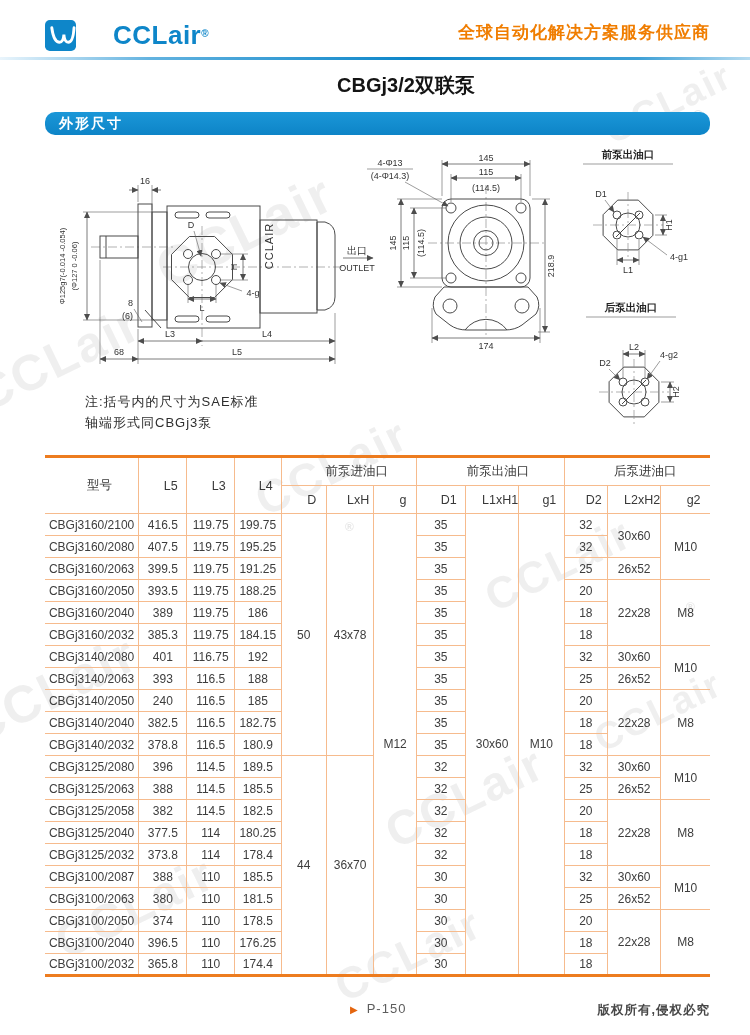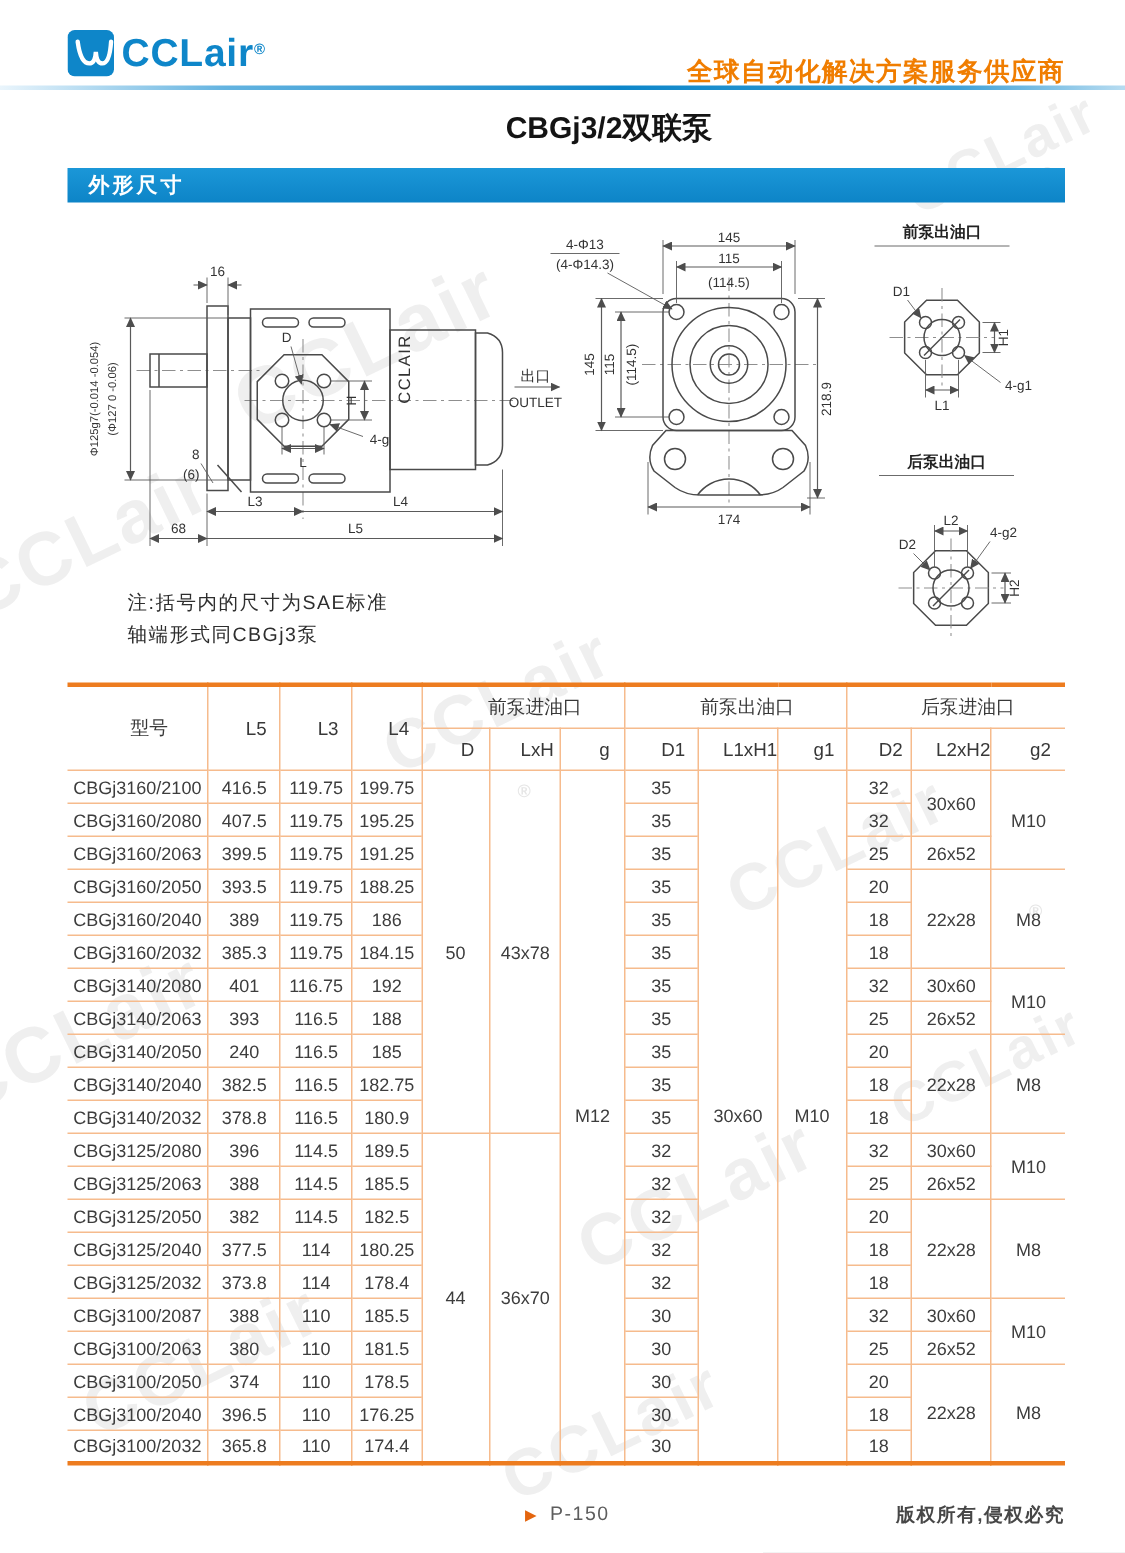--- a/index.html
+++ b/index.html
@@ -6,29 +6,29 @@
   #page{position:relative;width:750px;height:1035px;background:#ffffff;overflow:hidden;
         font-family:"Liberation Sans","DejaVu Sans",sans-serif;color:#3d3d3d;}
   
   .wm{position:absolute;color:#dcdcdc;opacity:.45;font-weight:bold;white-space:nowrap;
       transform:rotate(-26deg);pointer-events:none;z-index:0;letter-spacing:2px;}
   .wm-reg{position:absolute;color:#d6d6d6;opacity:.6;font-weight:bold;z-index:0;}
   .layer{position:absolute;z-index:1;}
   
   .logo-box{position:absolute;left:45px;top:20px;display:flex;align-items:flex-start;}
   .logo-icon{width:31px;height:31px;margin-right:5px;}
-  .logo-text{font-size:26px;font-weight:bold;color:#0e86c9;letter-spacing:.5px;line-height:31px;}
+  .logo-text{font-size:26px;font-weight:bold;color:#0e86c9;letter-spacing:.5px;line-height:31px;margin-left:32px;}
   .logo-reg{font-size:10px;color:#0e86c9;vertical-align:top;position:relative;top:-2px;}
-  .slogan{position:absolute;right:40px;top:36px;font-size:17px;font-weight:bold;color:#f07d00;letter-spacing:1px;margin-left:33px;}
+  .slogan{position:absolute;right:40px;top:21px;font-size:17px;font-weight:bold;color:#f07d00;letter-spacing:1px;margin-left:33px;}
   .header-line{position:absolute;left:0;top:57px;width:750px;height:3px;
       background:linear-gradient(90deg,#eaf5fc 0%,#63b3e0 20%,#0d86c9 55%,#3ea0d6 85%,#b7dcf1 100%);}
   .page-title{position:absolute;left:0;top:72px;width:750px;text-align:center;font-size:20px;font-weight:bold;color:#141414;margin-left:31px;}
   .section-bar{position:absolute;left:45px;top:112px;width:665px;height:23px;
       background:linear-gradient(180deg,#1b97d8 0%,#0d84c7 100%);color:#ffffff;font-size:14px;font-weight:bold;
-      line-height:23px;padding-left:14px;box-sizing:border-box;letter-spacing:2px;}
+      line-height:23px;padding-left:14px;box-sizing:border-box;letter-spacing:2px;border-radius:10px;}
   
   .drawings{position:absolute;left:45px;top:140px;width:665px;height:292px;}
   .drawings svg{display:block;}
   .draw{stroke:#4a4a4a;stroke-width:1;fill:none;}
   .thin{stroke:#5a5a5a;stroke-width:.6;fill:none;}
   .dim{stroke:#5a5a5a;stroke-width:.8;fill:none;}
   .cl{stroke:#8f8f8f;stroke-width:.7;fill:none;stroke-dasharray:9 3 2 3;}
   .lbl{fill:#333;font-size:9px;font-family:"Liberation Sans",sans-serif;}
   .lbl-b{fill:#222;font-size:10.5px;font-weight:bold;font-family:"Liberation Sans",sans-serif;}
   .notes{position:absolute;left:85px;font-size:13px;color:#2e2e2e;letter-spacing:1px;}
@@ -429,21 +429,21 @@
       <tr>
         <td>CBGj3125/2063</td>
         <td>388</td>
         <td>114.5</td>
         <td>185.5</td>
         <td>32</td>
         <td>25</td>
         <td>26x52</td>
       </tr>
       <tr>
-        <td>CBGj3125/2050</td>
+        <td>CBGj3125/2058</td>
         <td>382</td>
         <td>114.5</td>
         <td>182.5</td>
         <td>32</td>
         <td>20</td>
         <td rowspan="3">22x28</td>
         <td rowspan="3">M8</td>
       </tr>
       <tr>
         <td>CBGj3125/2040</td>

